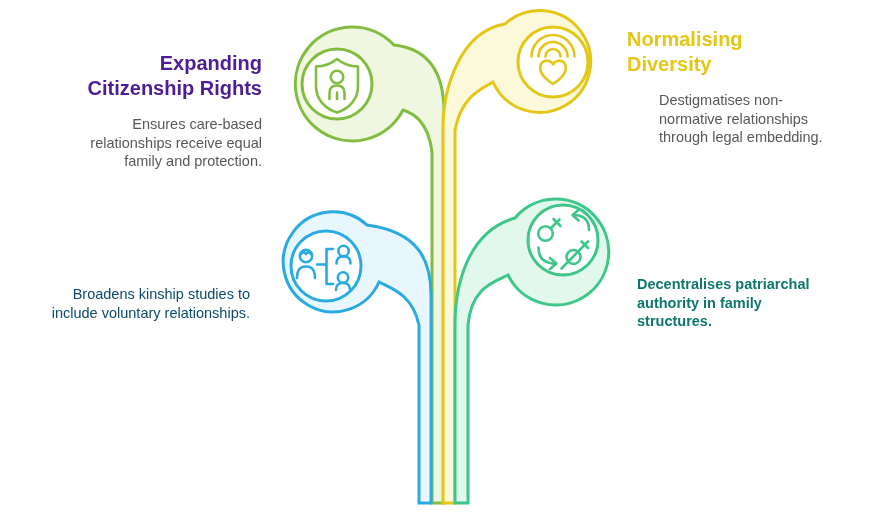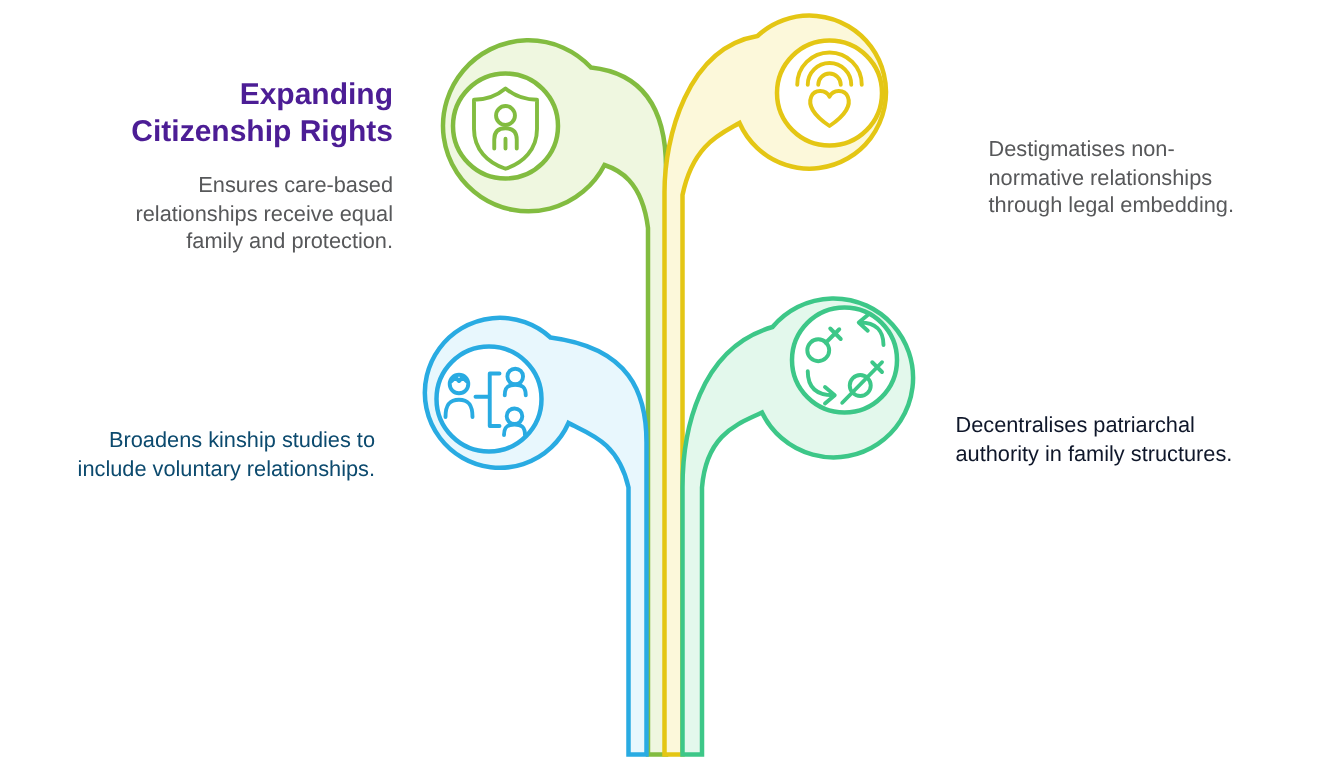--- a/index.html
+++ b/index.html
@@ -68,19 +68,20 @@
         <path d="M538.5 247.5 C538.5 258.5 544.5 263.5 555.5 263.5 M550 258 L556.5 263.5 L550 269"></path>
         <circle cx="573.5" cy="257" r="7"></circle>
         <path d="M561.5 268.5 L588 241.5 M581.5 241.5 L588 248"></path>
       </g>
     </g>
   </svg>
 
   <div class="tblock ttl alr" style="right: 626px; top: 51px; width: 180px; color: #4c1d95;">Expanding Citizenship Rights</div>
   <div class="tblock bdy alr" style="right: 626px; top: 115px; width: 200px; color: rgb(87, 88, 90);">Ensures care-based relationships receive equal family and protection.</div>
 
+  <div class="tblock ttl all" style="left: 627px; top: 27px; width: 140px; color: rgb(228, 198, 20);">Normalising Diversity</div>
   <div class="tblock bdy all" style="left: 659px; top: 91px; width: 180px; color: rgb(87, 88, 90);">Destigmatises non-normative relationships through legal embedding.</div>
 
   <div class="tblock bdy alr" style="right: 638px; top: 285px; width: 205px; color: #0c4a6e;">Broadens kinship studies to include voluntary relationships.</div>
 
-  <div class="tblock bdy all" style="left: 637px; top: 275px; width: 190px; color: #0f172a;">Decentralises patriarchal authority in family structures.</div>
+  <div class="tblock bdy all" style="left: 637px; top: 275px; width: 190px; color: #0f766e; font-weight: bold;">Decentralises patriarchal authority in family structures.</div>
 
 </div>
 
 </body></html>

